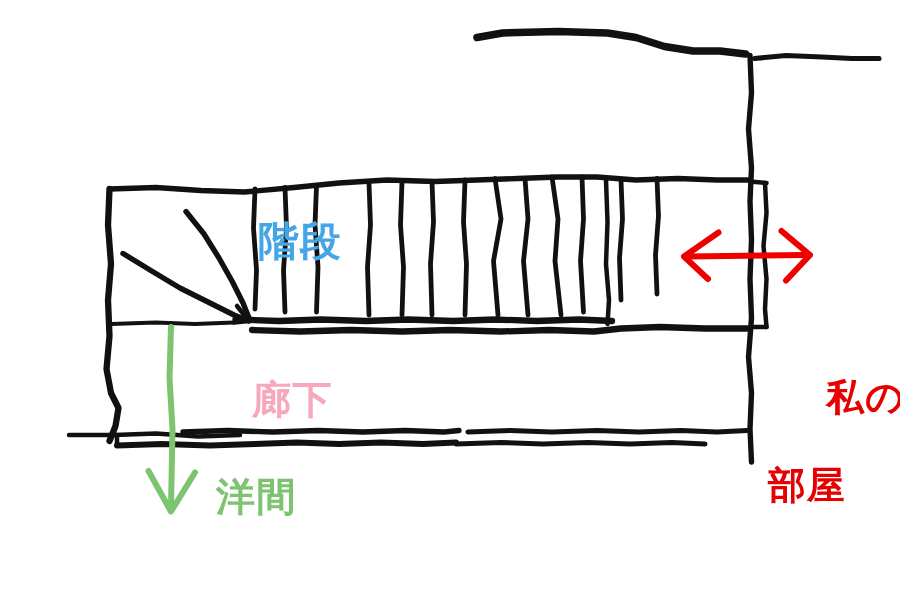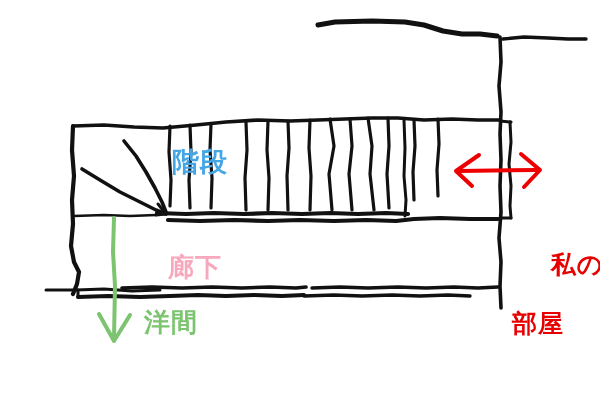--- a/index.html
+++ b/index.html
@@ -39,21 +39,21 @@
     top: 146px;
     font-size: 27px;
   }
   #label-rouka {
     left: 168px;
     top: 252px;
     font-size: 26px;
   }
   #label-youma {
     left: 144px;
-    top: 307px;
+    top: 317px;
     font-size: 26px;
   }
   #label-watashi-no-heya {
     left: 512px;
     top: 220px;
     font-size: 25px;
     text-align: left;
   }
   #label-watashi-no-heya .line2 {
     display: block;

